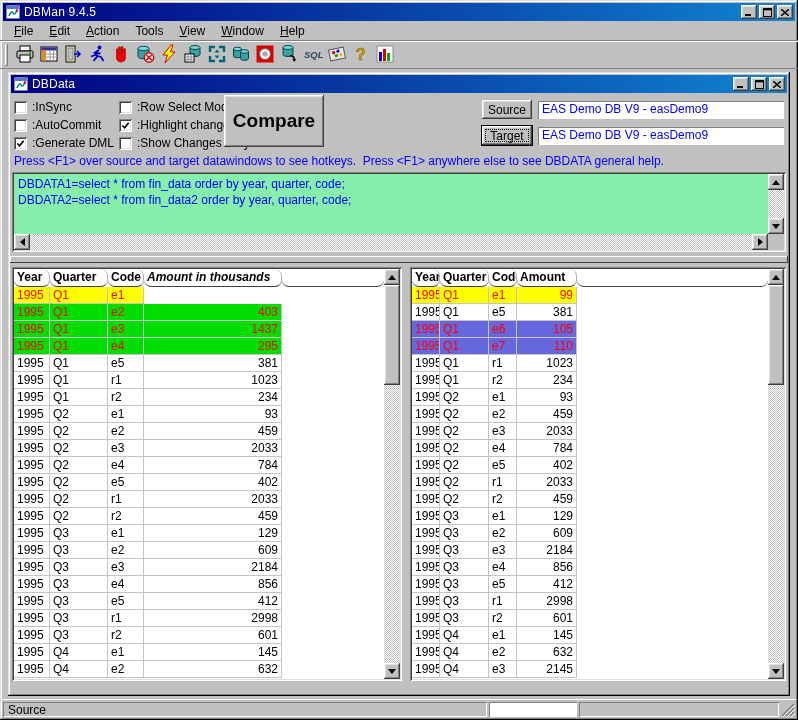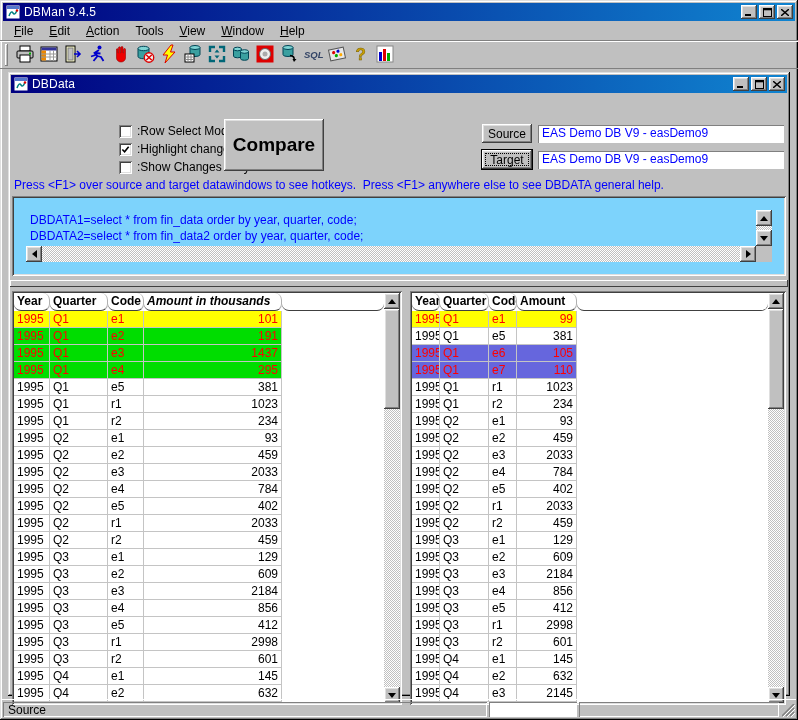--- a/index.html
+++ b/index.html
@@ -24,21 +24,21 @@
   .menu-item u{text-decoration:underline;}
   .toolbar{height:29px;display:flex;align-items:center;padding-left:3px;gap:1px;
     border-top:1px solid #808080;box-shadow:inset 0 1px 0 #fff,inset 0 -1px 0 #808080;}
   .tb-handle{width:3px;height:22px;margin:0 4px 0 2px;background:#c0c0c0;
     box-shadow:inset -1px -1px 0 #808080,inset 1px 1px 0 #fff;}
   .tb-btn{width:23px;height:23px;border:0;background:transparent;padding:0;display:flex;align-items:center;justify-content:center;}
   .tb-btn svg{width:20px;height:20px;}
   .mdi{position:absolute;top:70px;left:2px;right:2px;bottom:21px;background:#c0c0c0;}
   .child{position:absolute;top:2px;left:6px;right:6px;bottom:3px;background:#c0c0c0;
     box-shadow:inset -1px -1px 0 #000,inset 1px 1px 0 #dfdfdf,inset -2px -2px 0 #808080,inset 2px 2px 0 #fff;
-    display:flex;flex-direction:column;gap:24px;}
+    display:flex;flex-direction:column;}
   .child .titlebar{margin:3px 3px 0 3px;}
   .child-body{flex:1;position:relative;margin:0 4px;}
   .checks{position:absolute;top:5px;}
   .checks.c1{left:2px;}
   .checks.c2{left:107px;}
   .check-row{display:flex;align-items:center;height:18px;gap:5px;}
   .checkbox{width:13px;height:13px;background:#fff;flex:0 0 13px;display:flex;align-items:center;justify-content:center;
     box-shadow:inset 1px 1px 0 #808080,inset -1px -1px 0 #fff,inset 2px 2px 0 #404040,inset -2px -2px 0 #dfdfdf;}
   .checkbox svg{width:9px;height:9px;}
   .compare-btn{position:absolute;left:212px;top:2px;width:100px;height:52px;background:#c0c0c0;border:0;
@@ -47,23 +47,23 @@
   .db-row{position:absolute;right:2px;display:flex;align-items:center;gap:6px;}
   .db-row.src{top:7px;}
   .db-row.tgt{top:33px;}
   .sm-btn{width:50px;height:19px;background:#c0c0c0;border:0;font-family:inherit;font-size:12px;position:relative;
     box-shadow:inset -1px -1px 0 #404040,inset 1px 1px 0 #fff,inset -2px -2px 0 #808080,inset 2px 2px 0 #dfdfdf;}
   .sm-btn.focused{outline:1px solid #000;}
   .sm-btn.focused .focus-rect{position:absolute;inset:3px;border:1px dotted #000;pointer-events:none;}
   .db-field{width:246px;height:18px;background:#fff;color:var(--blue);padding:1px 4px;line-height:15px;
     white-space:nowrap;overflow:hidden;box-shadow:inset 1px 1px 0 #808080,inset -1px -1px 0 #fff;}
   .help-line{position:absolute;top:61px;left:2px;right:0;color:var(--blue);white-space:pre;overflow:hidden;}
-  .sql-wrap{position:absolute;top:79px;left:0;right:0;height:80px;background:#7dd3fc;
+  .sql-wrap{position:absolute;top:79px;left:0;right:0;height:80px;background:#86efac;
     box-shadow:inset 1px 1px 0 #808080,inset -1px -1px 0 #fff,inset 2px 2px 0 #404040,inset -2px -2px 0 #dfdfdf;
-    display:grid;grid-template-columns:1fr 16px;grid-template-rows:1fr 16px;padding:14px;}
+    display:grid;grid-template-columns:1fr 16px;grid-template-rows:1fr 16px;padding:2px;}
   .sql-text{overflow:hidden;padding:2px 4px;}
   .sql-line{white-space:pre;color:var(--blue);line-height:16px;}
   .dither{background-color:#fff;background-image:conic-gradient(#c0c0c0 25%,#fff 0 50%,#c0c0c0 0 75%,#fff 0);background-size:2px 2px;}
   .vscroll{width:16px;display:flex;flex-direction:column;}
   .hscroll{height:16px;display:flex;flex-direction:row;}
   .sb-btn{width:16px;height:16px;flex:0 0 16px;background:#c0c0c0;border:0;padding:0;display:flex;align-items:center;justify-content:center;
     box-shadow:inset -1px -1px 0 #404040,inset 1px 1px 0 #fff,inset -2px -2px 0 #808080,inset 2px 2px 0 #dfdfdf;}
   .arr{width:0;height:0;border:4px solid transparent;}
   .arr.up{border-bottom:5px solid #000;margin-top:-4px;}
   .arr.down{border-top:5px solid #000;margin-bottom:-4px;}
@@ -289,20 +289,38 @@
           <button class="win-btn">
               <svg width="8" height="7" viewBox="0 0 8 7">
                 <path d="M0 0 L8 7 M8 0 L0 7" stroke="#000" stroke-width="1.4"></path>
               </svg>
             </button>
         </span>
       </div>
 
       <div class="child-body">
 
+        <div class="checks c1">
+            <div class="check-row">
+              <span class="checkbox"></span>
+              <span>:InSync</span>
+            </div>
+            <div class="check-row">
+              <span class="checkbox"></span>
+              <span>:AutoCommit</span>
+            </div>
+            <div class="check-row">
+              <span class="checkbox">
+                <svg viewBox="0 0 10 10">
+                  <path d="M1.5 5 L4 7.5 L8.5 2" stroke="#000" stroke-width="1.8" fill="none"></path>
+                </svg>
+              </span>
+              <span>:Generate DML</span>
+            </div>
+          </div>
         <div class="checks c2">
             <div class="check-row">
               <span class="checkbox"></span>
               <span>:Row Select Mode</span>
             </div>
             <div class="check-row">
               <span class="checkbox">
                 <svg viewBox="0 0 10 10">
                   <path d="M1.5 5 L4 7.5 L8.5 2" stroke="#000" stroke-width="1.8" fill="none"></path>
                 </svg>
@@ -363,28 +381,27 @@
                   <div class="tcell " style="flex-basis: 36px;">Year</div>
                   <div class="tcell " style="flex-basis: 58px;">Quarter</div>
                   <div class="tcell " style="flex-basis: 36px;">Code</div>
                   <div class="tcell " style="flex-basis: 138px; font-style: italic;">Amount in thousands</div>
                   <div class="tcell filler"></div>
                 </div>
                 <div class="trow hl-yellow">
                   <div class="tcell " style="flex-basis: 36px;">1995</div>
                   <div class="tcell " style="flex-basis: 58px;">Q1</div>
                   <div class="tcell " style="flex-basis: 36px;">e1</div>
-                  <div class="tcell num" style="flex-basis: 138px;">101</div>
                   <div class="tcell filler"></div>
                 </div>
                 <div class="trow hl-green">
                   <div class="tcell " style="flex-basis: 36px;">1995</div>
                   <div class="tcell " style="flex-basis: 58px;">Q1</div>
                   <div class="tcell " style="flex-basis: 36px;">e2</div>
-                  <div class="tcell num" style="flex-basis: 138px;">191</div>
+                  <div class="tcell num" style="flex-basis: 138px;">403</div>
                   <div class="tcell filler"></div>
                 </div>
                 <div class="trow hl-green">
                   <div class="tcell " style="flex-basis: 36px;">1995</div>
                   <div class="tcell " style="flex-basis: 58px;">Q1</div>
                   <div class="tcell " style="flex-basis: 36px;">e3</div>
                   <div class="tcell num" style="flex-basis: 138px;">1437</div>
                   <div class="tcell filler"></div>
                 </div>
                 <div class="trow hl-green">

